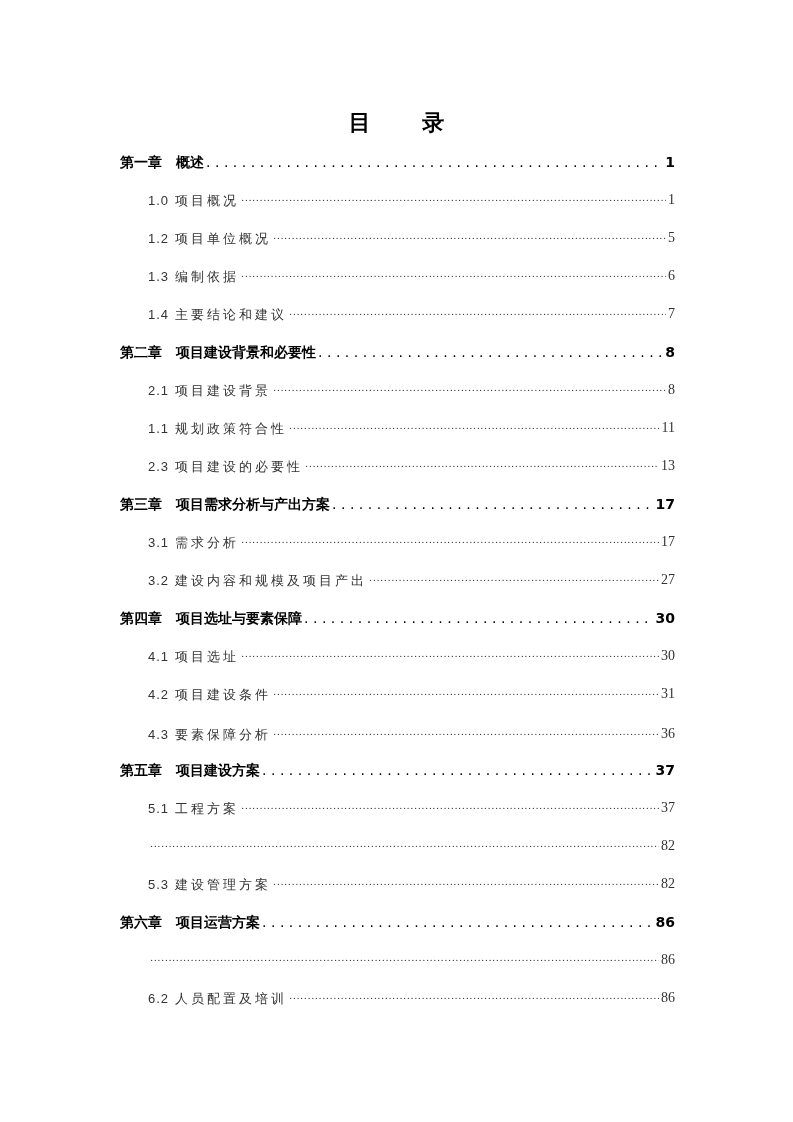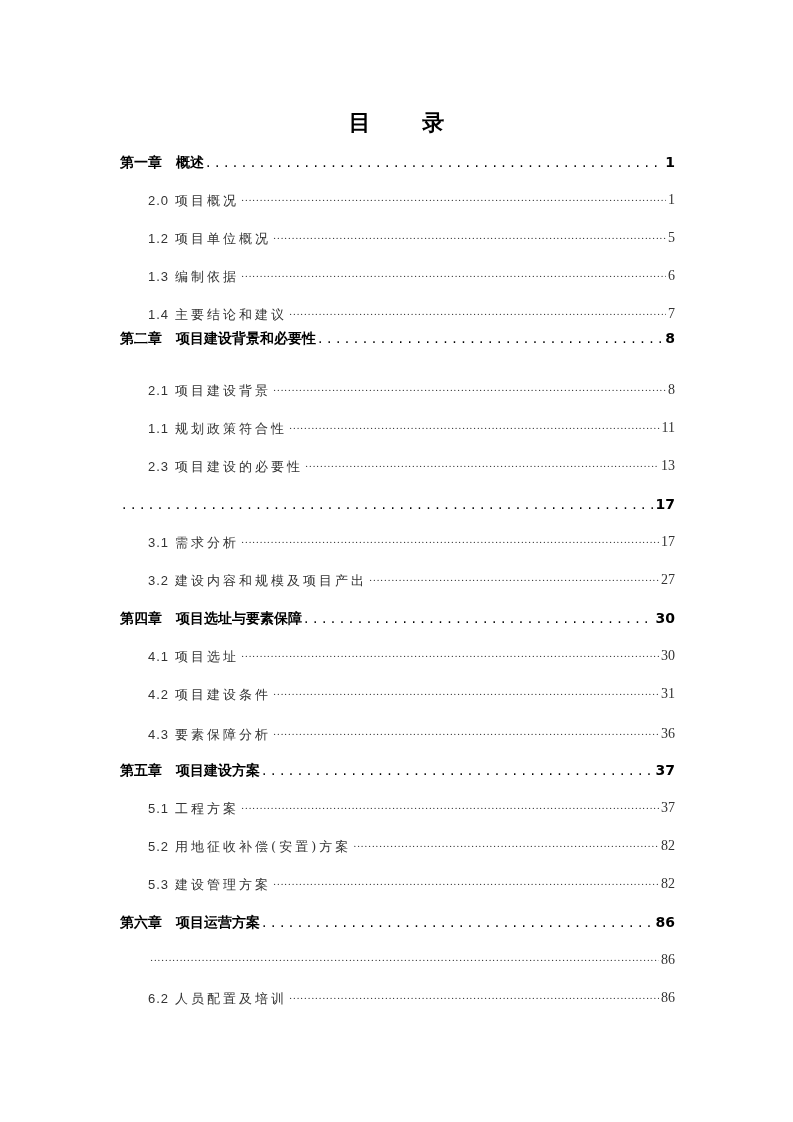--- a/index.html
+++ b/index.html
@@ -28,60 +28,61 @@
 
 <div class="title">目 录</div>
 
 <div class="toc">
   <div class="row chapter" style="top:0px">
     <span class="label"><span class="num">第一章</span><span>概述</span></span>
     <span class="leader">........................................................................................................</span>
     <span class="page">1</span>
   </div>
   <div class="row section" style="top:38px">
-    <span class="label"><span class="num">2.0</span><span class="text">项目概况</span></span>
+    <span class="label"><span class="num">1.0</span><span class="text">项目概况</span></span>
     <span class="leader">..............................................................................................................................................................................................................................</span>
     <span class="page">1</span>
   </div>
   <div class="row section" style="top:76px">
     <span class="label"><span class="num">1.2</span><span class="text">项目单位概况</span></span>
     <span class="leader">..............................................................................................................................................................................................................................</span>
     <span class="page">5</span>
   </div>
   <div class="row section" style="top:114px">
     <span class="label"><span class="num">1.3</span><span class="text">编制依据</span></span>
     <span class="leader">..............................................................................................................................................................................................................................</span>
     <span class="page">6</span>
   </div>
   <div class="row section" style="top:152px">
     <span class="label"><span class="num">1.4</span><span class="text">主要结论和建议</span></span>
     <span class="leader">..............................................................................................................................................................................................................................</span>
     <span class="page">7</span>
   </div>
-  <div class="row chapter" style="top:176px">
+  <div class="row chapter" style="top:190px">
     <span class="label"><span class="num">第二章</span><span>项目建设背景和必要性</span></span>
     <span class="leader">........................................................................................................</span>
     <span class="page">8</span>
   </div>
   <div class="row section" style="top:228px">
     <span class="label"><span class="num">2.1</span><span class="text">项目建设背景</span></span>
     <span class="leader">..............................................................................................................................................................................................................................</span>
     <span class="page">8</span>
   </div>
   <div class="row section" style="top:266px">
     <span class="label"><span class="num">1.1</span><span class="text">规划政策符合性</span></span>
     <span class="leader">..............................................................................................................................................................................................................................</span>
     <span class="page">11</span>
   </div>
   <div class="row section" style="top:304px">
     <span class="label"><span class="num">2.3</span><span class="text">项目建设的必要性</span></span>
     <span class="leader">..............................................................................................................................................................................................................................</span>
     <span class="page">13</span>
   </div>
   <div class="row chapter" style="top:342px">
+    <span class="label"><span class="num">第三章</span><span>项目需求分析与产出方案</span></span>
     <span class="leader">........................................................................................................</span>
     <span class="page">17</span>
   </div>
   <div class="row section" style="top:380px">
     <span class="label"><span class="num">3.1</span><span class="text">需求分析</span></span>
     <span class="leader">..............................................................................................................................................................................................................................</span>
     <span class="page">17</span>
   </div>
   <div class="row section" style="top:418px">
     <span class="label"><span class="num">3.2</span><span class="text">建设内容和规模及项目产出</span></span>
@@ -112,21 +113,20 @@
     <span class="label"><span class="num">第五章</span><span>项目建设方案</span></span>
     <span class="leader">........................................................................................................</span>
     <span class="page">37</span>
   </div>
   <div class="row section" style="top:646px">
     <span class="label"><span class="num">5.1</span><span class="text">工程方案</span></span>
     <span class="leader">..............................................................................................................................................................................................................................</span>
     <span class="page">37</span>
   </div>
   <div class="row section" style="top:684px">
-    <span class="label"><span class="num">5.2</span><span class="text">用地征收补偿(安置)方案</span></span>
     <span class="leader">..............................................................................................................................................................................................................................</span>
     <span class="page">82</span>
   </div>
   <div class="row section" style="top:722px">
     <span class="label"><span class="num">5.3</span><span class="text">建设管理方案</span></span>
     <span class="leader">..............................................................................................................................................................................................................................</span>
     <span class="page">82</span>
   </div>
   <div class="row chapter" style="top:760px">
     <span class="label"><span class="num">第六章</span><span>项目运营方案</span></span>

